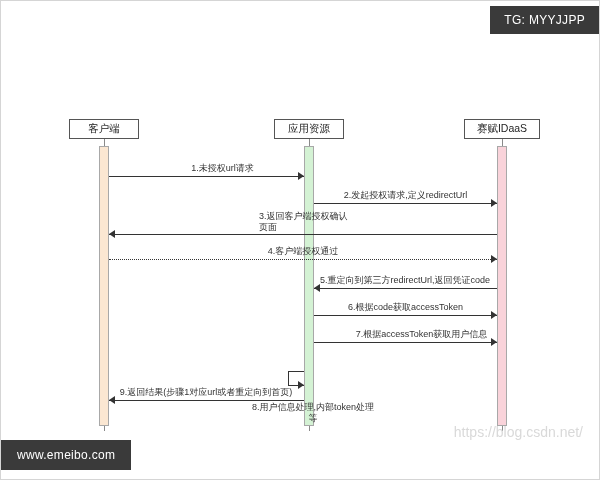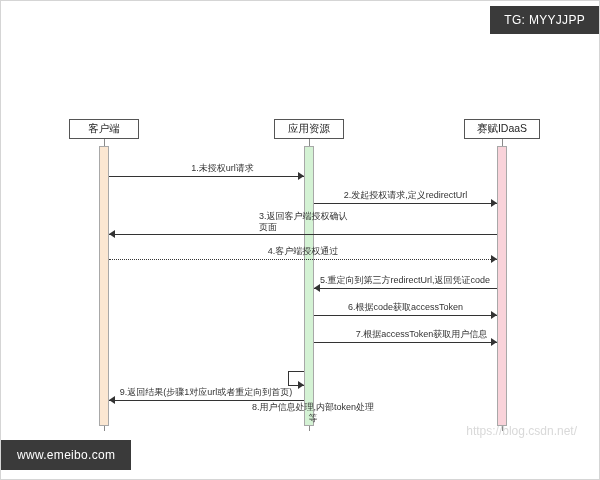--- a/index.html
+++ b/index.html
@@ -28,21 +28,21 @@
   .act-client{left:98px;background:#fbe7d2;}
   .act-app{left:303px;background:#d4f2d4;}
   .act-idaas{left:496px;background:#f9d3da;}
   .hline{position:absolute;height:0;border-top:1px solid #333;}
   .dotted{border-top-style:dotted;}
   .vline{position:absolute;width:0;border-left:1px solid #333;}
   .arr{position:absolute;width:0;height:0;border-top:4px solid transparent;border-bottom:4px solid transparent;}
   .arr-r{border-left:6px solid #333;}
   .arr-l{border-right:6px solid #333;}
   .mlab{position:absolute;font-size:9px;color:#333;text-align:center;line-height:11px;}
-  .watermark{position:absolute;right:22px;top:423px;font-size:12px;color:#d9d9d9;}
+  .watermark{position:absolute;right:16px;top:423px;font-size:14px;color:#d9d9d9;}
   
   .l1{left:108px;top:175px;width:195px;} .a1{left:297px;top:171px;} .t1{left:124px;top:162px;width:195px;}
   .l2{left:313px;top:202px;width:183px;} .a2{left:490px;top:198px;} .t2{left:313px;top:189px;width:183px;}
   .l3{left:108px;top:233px;width:388px;} .a3{left:108px;top:229px;} .t3{left:258px;top:210px;width:96px;text-align:left;}
   .l4{left:108px;top:258px;width:388px;} .a4{left:490px;top:254px;} .t4{left:108px;top:245px;width:388px;}
   .l5{left:313px;top:287px;width:183px;} .a5{left:313px;top:283px;} .t5{left:306px;top:274px;width:196px;}
   .l6{left:313px;top:314px;width:183px;} .a6{left:490px;top:310px;} .t6{left:313px;top:301px;width:183px;}
   .l7{left:313px;top:341px;width:183px;} .a7{left:490px;top:337px;} .t7{left:313px;top:328px;width:183px;margin-left:16px;}
   .t8{left:250px;top:369px;width:124px;margin-top:32px;}
   .s8a{left:287px;top:370px;width:16px;} .s8b{left:287px;top:370px;height:14px;} .s8c{left:287px;top:384px;width:16px;} .a8{left:297px;top:380px;}

